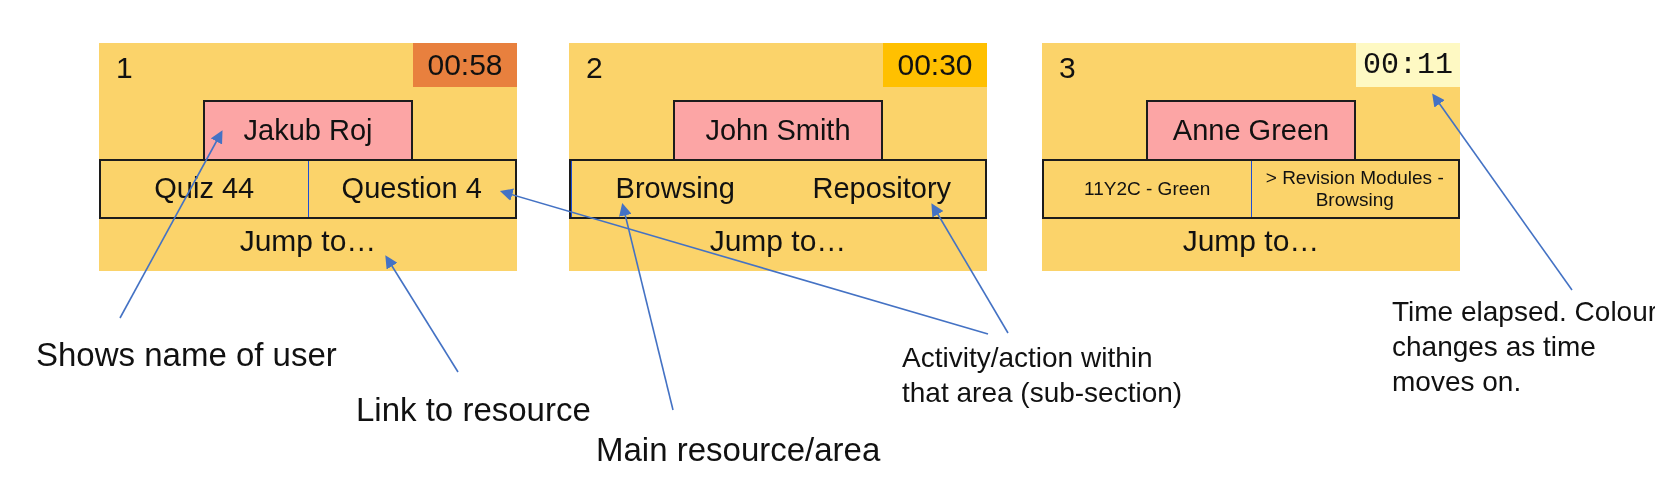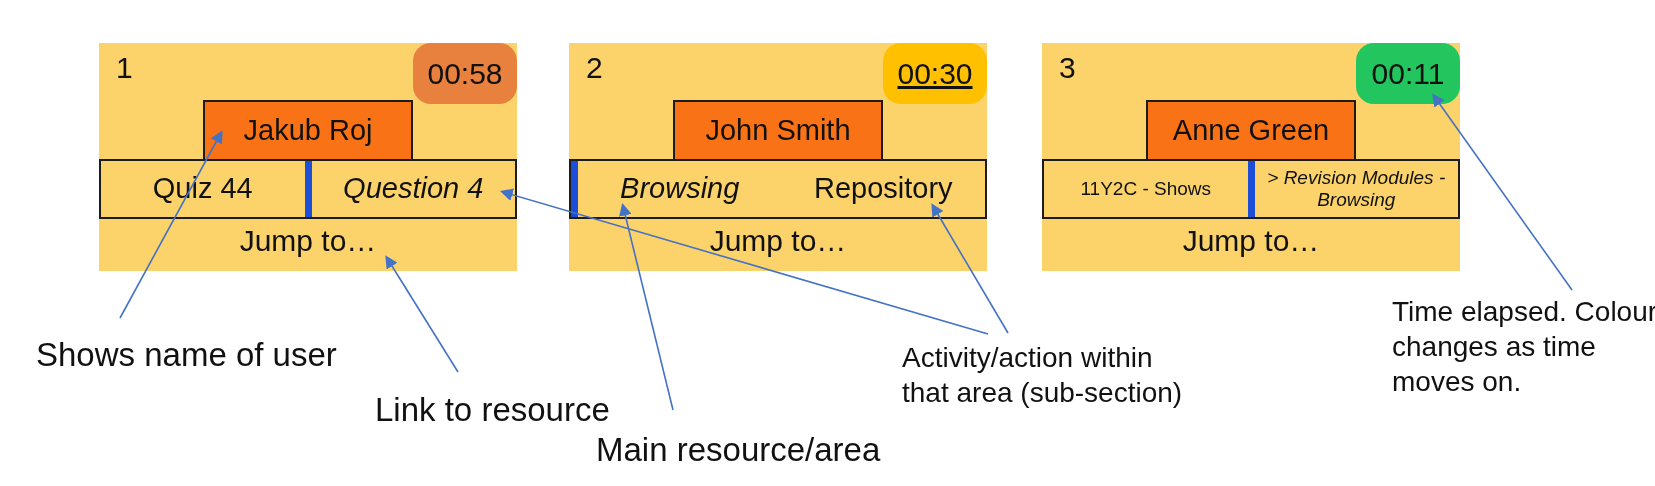--- a/index.html
+++ b/index.html
@@ -16,48 +16,47 @@
     top:43px;
     width:418px;height:228px;
     background:#FBD36A;
   }
   .card .num{
     position:absolute;top:8px;left:17px;
     font-size:30px;line-height:1.1;
   }
   .card .timer{
     position:absolute;top:0;right:0;
-    width:104px;height:61px;
+    width:104px;height:44px;
     display:flex;align-items:center;justify-content:center;
     font-size:30px;
-    border-radius:18px;
   }
   .card .namebox{
     position:absolute;top:57px;left:104px;
     width:210px;height:61px;
     box-sizing:border-box;
     border:2px solid #1c1c1c;
     display:flex;align-items:center;justify-content:center;
     font-size:29px;
-    background:#f97316;
+    background:#fca5a5;
   }
   .card .midrow{
     position:absolute;top:116px;left:0;
     width:100%;height:60px;
     box-sizing:border-box;
     border:2px solid #1c1c1c;
     display:flex;
   }
   .card .cell{
     flex:1;
     display:flex;align-items:center;justify-content:center;
     font-size:29px;text-align:center;line-height:1.15;
     padding:16px 6px;box-sizing:border-box;
   }
-  .card .cell.divide{border-left:7px solid #1d4ed8;font-style:italic;}
+  .card .cell.divide{border-left:1px solid #1d4ed8;}
   .card.small-cells .cell{font-size:19px;font-weight:400;}
   .card .jump{
     position:absolute;top:176px;left:0;
     width:100%;height:44px;
     display:flex;align-items:center;justify-content:center;
     font-size:30px;
   }
   .annotation{
     position:absolute;
     font-size:33px;
@@ -81,42 +80,42 @@
     <div class="namebox">Jakub Roj</div>
     <div class="midrow">
       <div class="cell">Quiz 44</div>
       <div class="cell divide">Question 4</div>
     </div>
     <div class="jump">Jump to…</div>
   </div>
 
   <div class="card" style="left:569px;">
     <div class="num">2</div>
-    <div class="timer" style="background: rgb(255, 192, 0); text-decoration: underline;">00:30</div>
+    <div class="timer" style="background: rgb(255, 192, 0);">00:30</div>
     <div class="namebox">John Smith</div>
     <div class="midrow">
       <div class="cell divide">Browsing</div>
       <div class="cell">Repository</div>
     </div>
     <div class="jump">Jump to…</div>
   </div>
 
   <div class="card small-cells" style="left:1042px;">
     <div class="num">3</div>
-    <div class="timer" style="background: #22c55e;">00:11</div>
+    <div class="timer" style="background: #fef9c3; font-family: Liberation Mono, monospace;">00:11</div>
     <div class="namebox">Anne Green</div>
     <div class="midrow">
-      <div class="cell">11Y2C - Shows</div>
+      <div class="cell">11Y2C - Green</div>
       <div class="cell divide">&gt; Revision Modules - Browsing</div>
     </div>
     <div class="jump">Jump to…</div>
   </div>
 
   <div class="annotation" style="left:36px;top:337px;">Shows name of user</div>
-  <div class="annotation" style="left:375px;top:392px;">Link to resource</div>
+  <div class="annotation" style="left:356px;top:392px;">Link to resource</div>
   <div class="annotation" style="left:596px;top:432px;">Main resource/area</div>
   <div class="annotation" style="left:902px;top:340px;font-size:28px;">
     <span class="ln">Activity/action within</span>
     <span class="ln">that area (sub-section)</span>
   </div>
   <div class="annotation" style="left:1392px;top:294px;font-size:28px;">
     <span class="ln">Time elapsed. Colour</span>
     <span class="ln">changes as time</span>
     <span class="ln">moves on.</span>
   </div>

